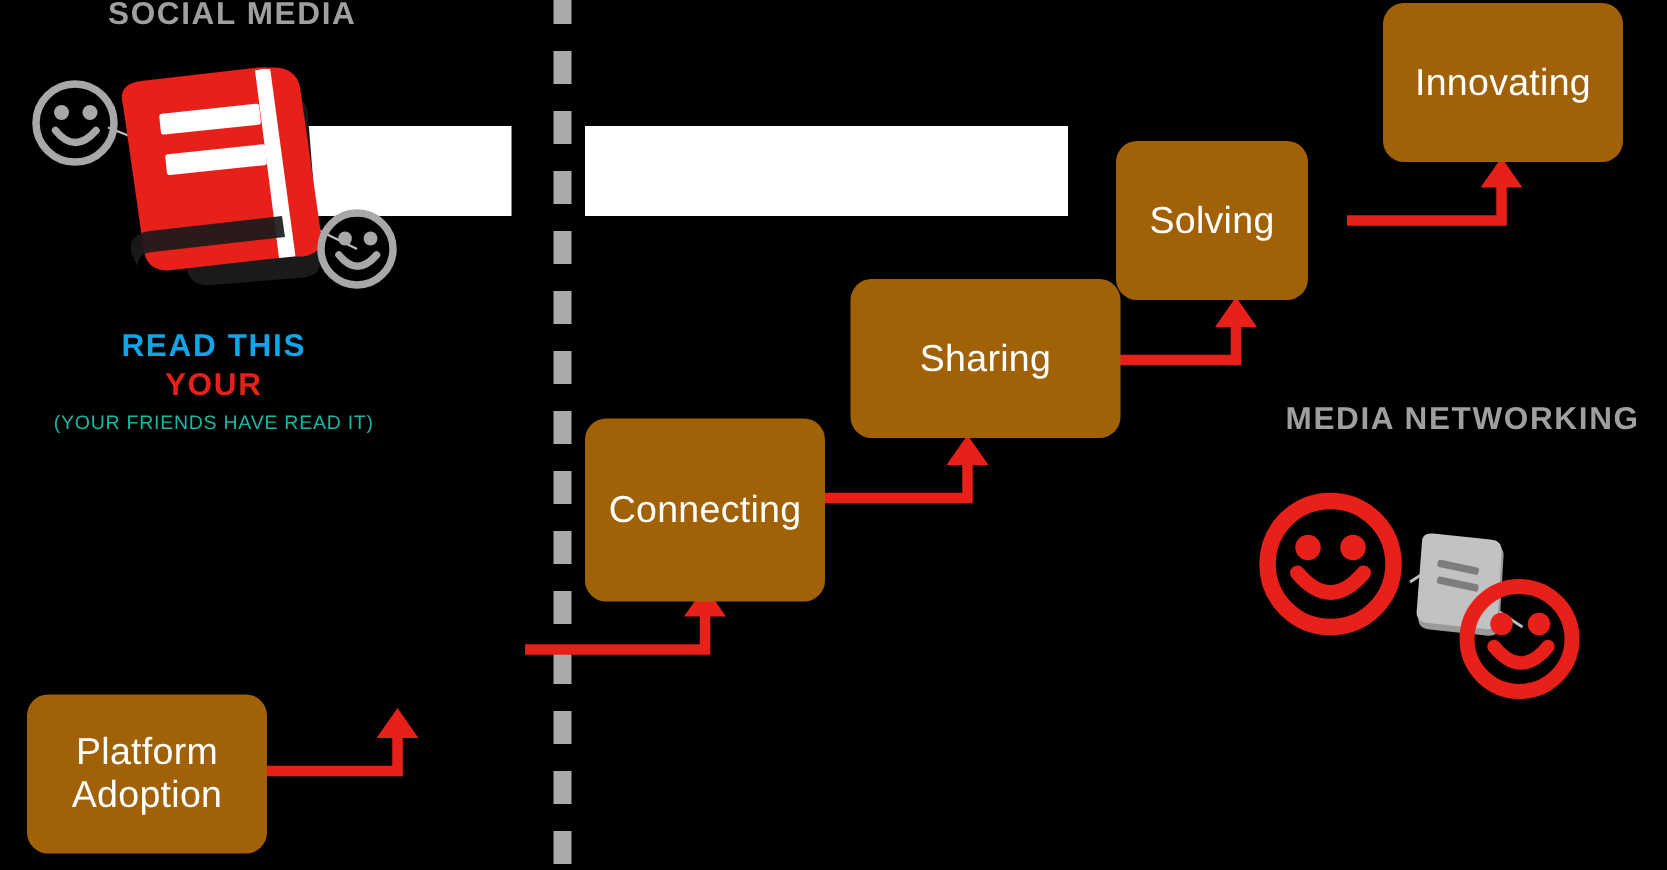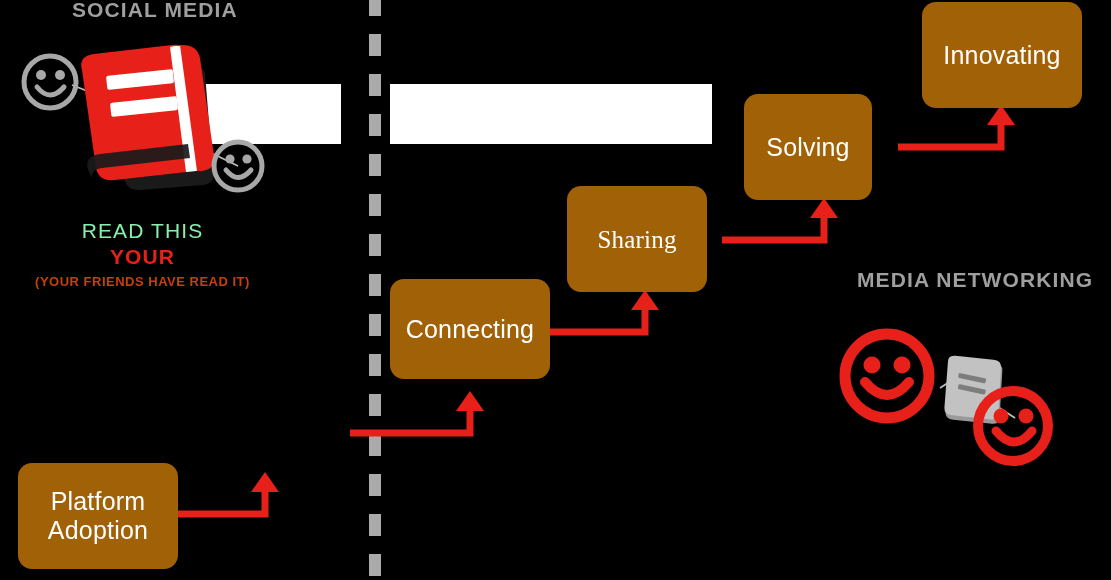--- a/index.html
+++ b/index.html
@@ -74,39 +74,39 @@
 
   
   .caption {
     position: absolute;
     text-align: center;
     font-family: "Liberation Sans", sans-serif;
     white-space: nowrap;
   }
   .caption .line1 {
     display: block;
-    color: #86efac;
+    color: #0ea5e9;
     font-size: 21px;
-    font-weight: 400;
+    font-weight: 700;
     letter-spacing: 1.1px;
     line-height: 1.15;
   }
   .caption .line2 {
     display: block;
     color: #e8201a;
     font-size: 21px;
     font-weight: 700;
     letter-spacing: 1.1px;
     line-height: 1.3;
   }
   .caption .line3 {
     display: block;
-    color: #c2410c;
+    color: #14b8a6;
     font-size: 13px;
-    font-weight: 700;
+    font-weight: 400;
     letter-spacing: 0.5px;
     line-height: 1.9;
   }
 
   
   .illus { position: absolute; }
   .illus svg { display: block; overflow: visible; }
 </style>
 </head>
 <body>
@@ -225,21 +225,21 @@
     <svg width="120" height="68" viewBox="0 0 120 68">
       <path d="M0 47 L103 47 L103 15" fill="none" stroke="#e8201a" stroke-width="7"></path>
       <path d="M103 5 L117 25 L89 25 Z" fill="#e8201a"></path>
     </svg>
   </div>
 
   <div class="step-box" style="left:18px; top:463px; width:160px; height:106px;text-align:center;">Platform
 Adoption</div>
 
 
-  <div class="step-box" style="left:390px; top:279px; width:160px; height:100px;">Connecting</div>
-
-  <div class="step-box" style="left:567px; top:186px; width:140px; height:106px;font-family:Liberation Serif, serif;">Sharing</div>
+  <div class="step-box" style="left:390px; top:279px; width:160px; height:122px;">Connecting</div>
+
+  <div class="step-box" style="left:567px; top:186px; width:180px; height:106px;">Sharing</div>
 
   <div class="step-box" style="left:744px; top:94px; width:128px; height:106px;">Solving</div>
 
   <div class="step-box" style="left:922px; top:2px; width:160px; height:106px;">Innovating</div>
 
 </div>
 
 </body></html>

